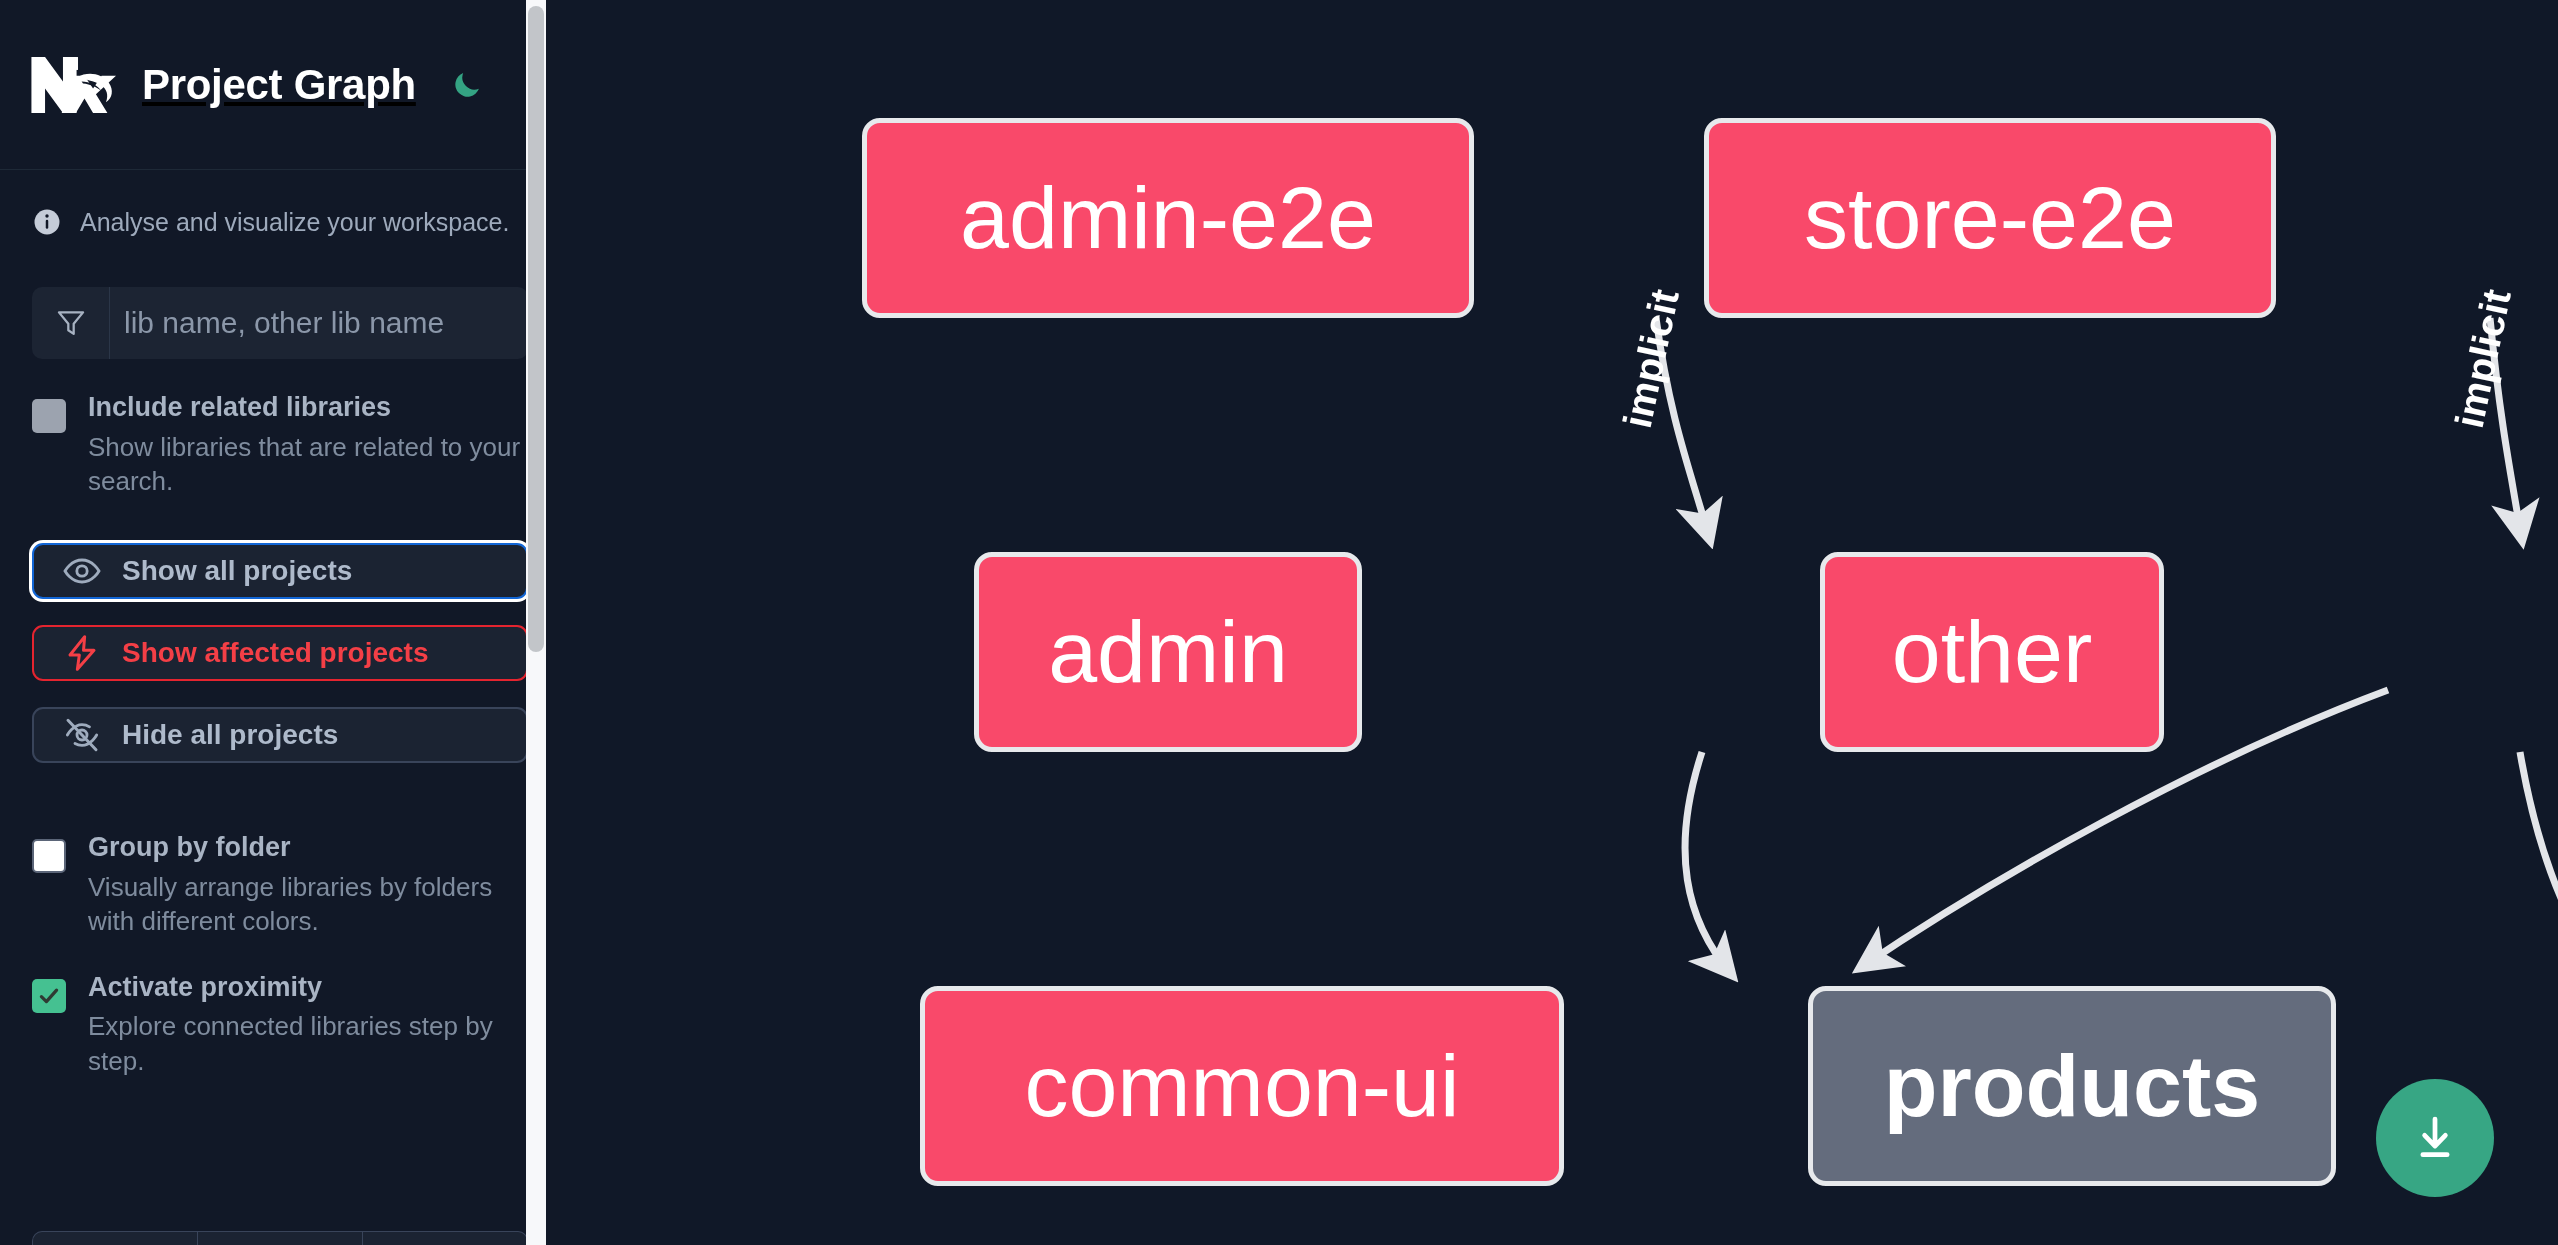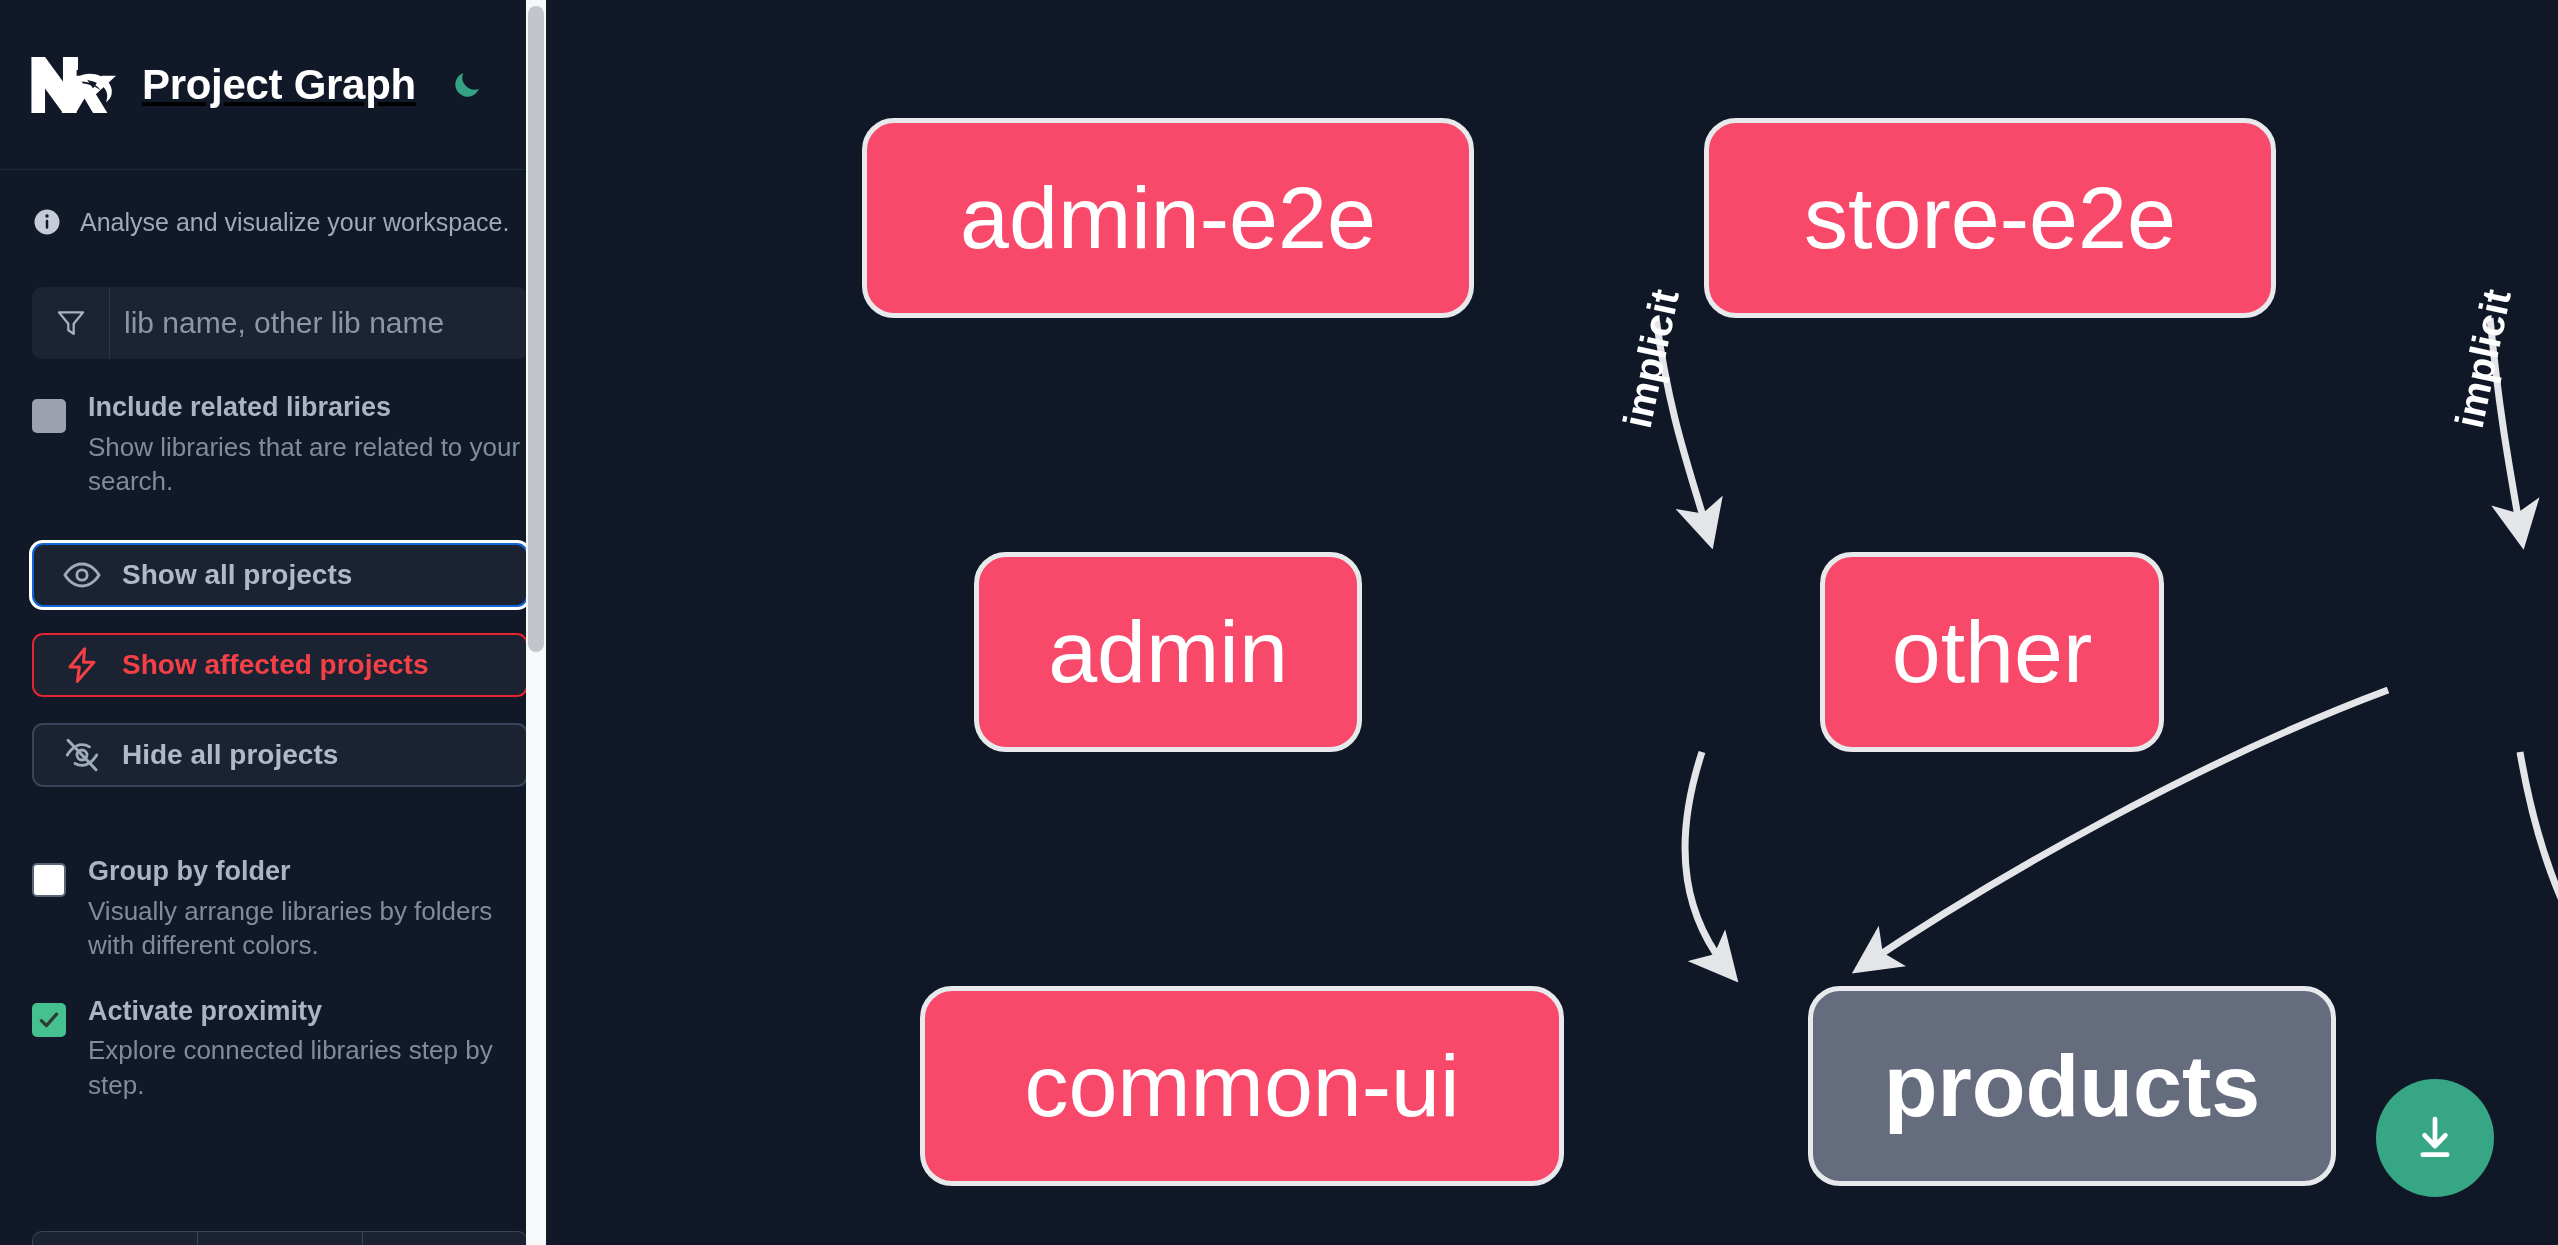--- a/index.html
+++ b/index.html
@@ -103,21 +103,21 @@
   .cb-desc {
     color: #7f8c9e;
     font-size: 26px;
     line-height: 1.33;
     margin-top: 7px;
     max-width: 440px;
   }
 
   .btn {
     margin-top: 26px;
-    height: 64px;
+    height: 56px;
     border-radius: 11px;
     background: #1b2332;
     display: flex; align-items: center;
     padding-left: 28px;
     cursor: pointer;
     border: 2px solid transparent;
   }
   .btn .bicon { width: 44px; flex: 0 0 44px; display: flex; align-items: center; }
   .btn .blabel {
     font-size: 28px; font-weight: 700;
@@ -176,21 +176,21 @@
     position: relative;
     flex: 1 1 auto;
     height: 1245px;
     background: #101828;
     overflow: hidden;
   }
   .graph-svg { position: absolute; inset: 0; width: 100%; height: 100%; }
 
   .node {
     position: absolute;
-    border-radius: 32px;
+    border-radius: 18px;
     border: 5px solid #e7e9ec;
     display: flex; align-items: center; justify-content: center;
     color: #ffffff;
     font-family: "Liberation Sans", sans-serif;
     font-weight: 400;
     cursor: pointer;
   }
   .node.app-node { background: #f9496a; }
   .node.lib-node { background: #646c7d; }
 

